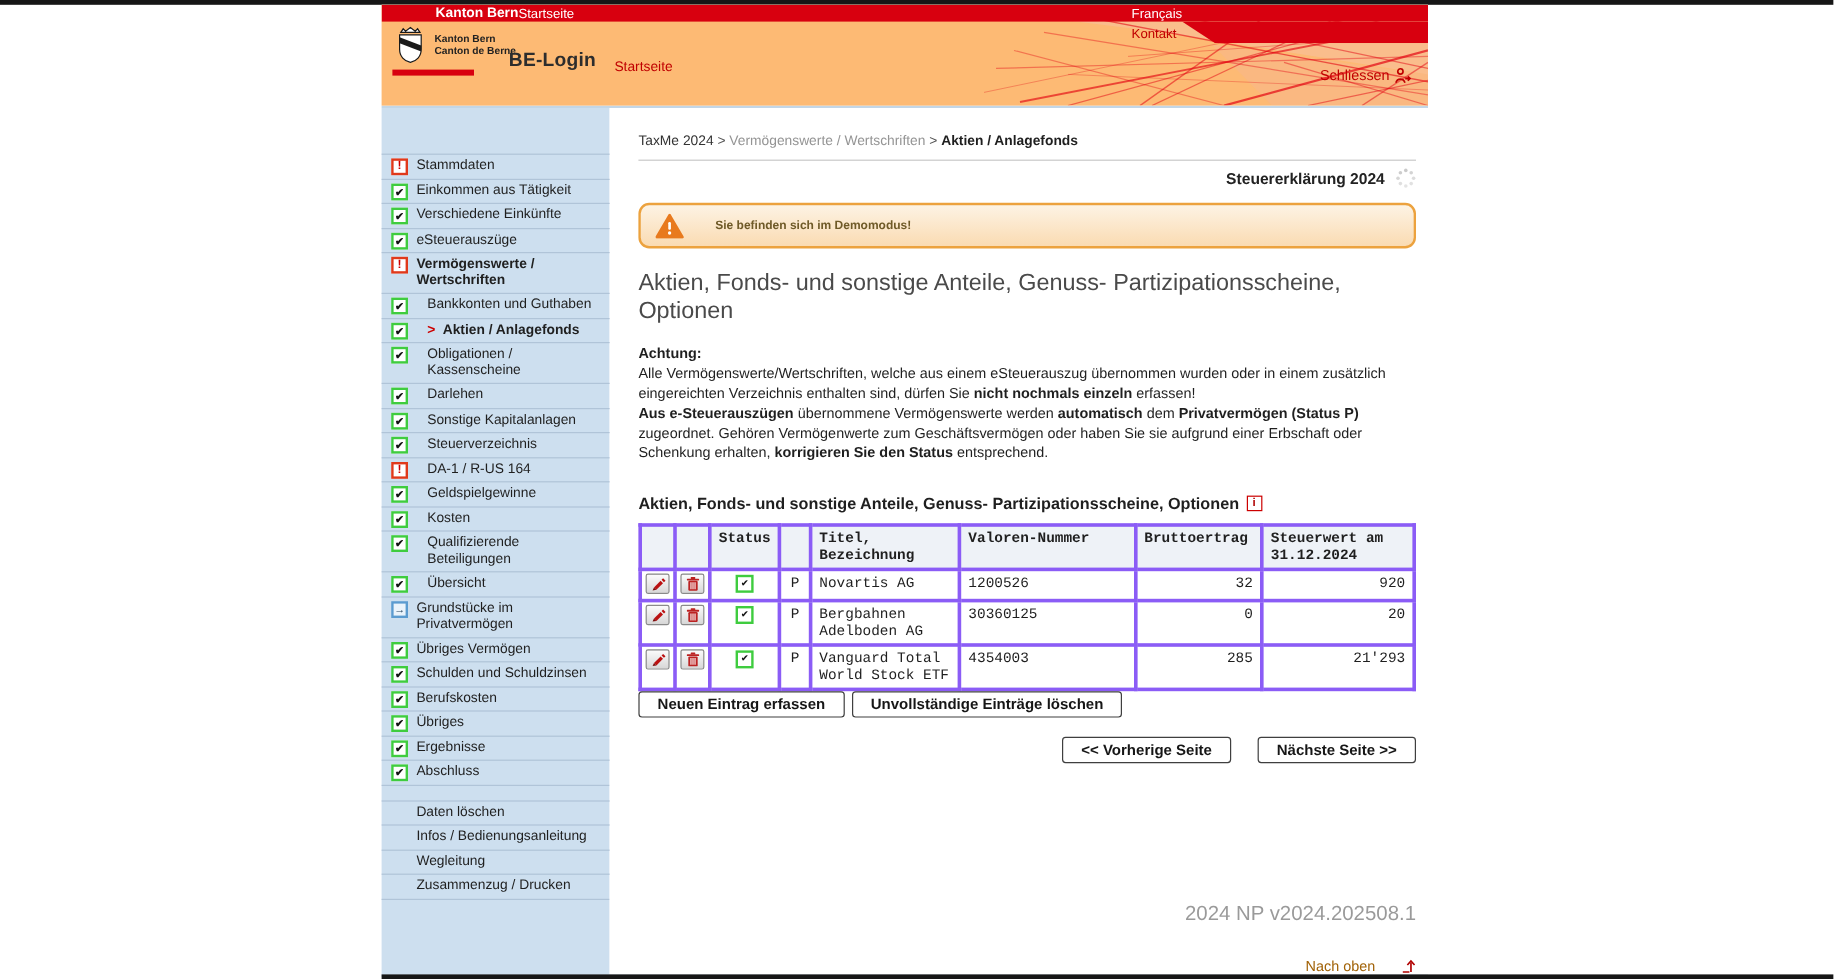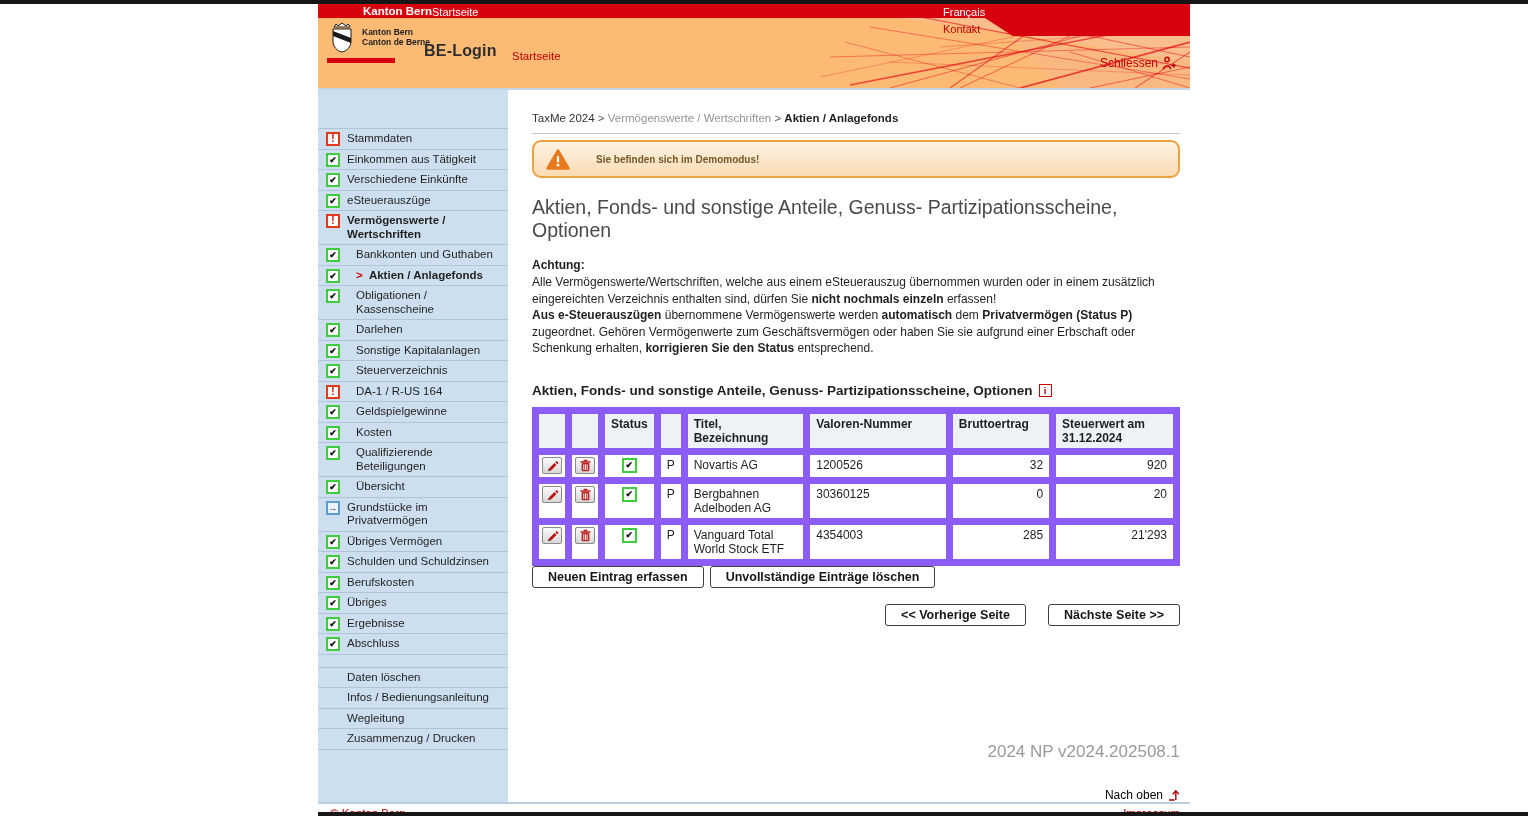--- a/index.html
+++ b/index.html
@@ -67,42 +67,42 @@
   h1.pagetitle { font-size:19.5px; font-weight:400; color:#4a4a4a; margin:18px 0 16px 0; }
 
   .achtung-label { font-size:12px; font-weight:bold; color:#1f1f1f; margin-bottom:2px; }
   .achtung p { margin:0; font-size:12px; line-height:16.5px; color:#1f1f1f; }
 
   .section-head { margin:26px 0 9px 0; font-size:13.5px; font-weight:bold; color:#1f1f1f; display:flex; align-items:center; gap:6px; }
   .info-ico { display:inline-block; width:13px; height:13px; border:1px solid #cc0000; color:#b00000;
     font-size:9.5px; font-weight:bold; text-align:center; line-height:11px; background:#fff; cursor:pointer; }
 
   table.holdings { border-collapse:collapse; width:648px; font-size:12px; color:#1f1f1f; }
-  .holdings th, .holdings td { border:7px solid #8b5cf6; padding:3px 6px; vertical-align:top; text-align:left; }
+  .holdings th, .holdings td { border:3px solid #8b5cf6; padding:3px 6px; vertical-align:top; text-align:left;font-family:Liberation Mono, monospace; }
   .holdings thead th { background:#eef2f7; font-weight:bold; height:22px; }
   .holdings th.c-status-h { text-align:center; }
   .holdings td.num { text-align:right; }
   .holdings td.c-status-p { text-align:center; }
   .holdings td.c-act { padding:2px 3px; text-align:center; }
   .icon-btn { width:20px; height:17px; border:1px solid #8a8a8a; border-radius:2px;
     background:linear-gradient(#fbfbfb,#d7d7d7); display:inline-flex; align-items:center; justify-content:center;
     padding:0; cursor:pointer; }
   .statusbox { width:15px; height:15px; border:2px solid #3fcc3f; background:#fff; margin:0 auto;
     font-size:9px; line-height:11px; font-weight:bold; color:#111; text-align:center; cursor:pointer; }
 
   .hint { font-size:12px; color:#1f1f1f; margin:13px 0 12px 0; }
 
   .btnrow { display:flex; gap:6px; }
   .btn { border:1.5px solid #3f3f3f; border-radius:3px; background:#fff; font-family:"Liberation Sans",sans-serif;
     font-size:12.5px; font-weight:bold; color:#161616; padding:3px 15px; cursor:pointer; }
   .pagerow { display:flex; justify-content:flex-end; gap:22px; margin-top:16px; }
 
   .version { text-align:right; font-size:17px; color:#9a9a9a; margin-top:116px; }
   .nachoben-row { display:flex; justify-content:flex-end; margin-top:26px; }
-  .nachoben { display:flex; align-items:center; gap:4px; font-size:12px; color:#000000; text-decoration:none; }
+  .nachoben { display:flex; align-items:center; gap:21px; font-size:12px; color:#a16207; text-decoration:none; }
 
   
   .footer { border-top:2px solid #b9cfe0; background:#fff; height:33px; padding:3px 10px 0 12px;
     display:flex; justify-content:space-between; font-size:11.5px; color:#b00000; }
   .footer .flinks { text-align:right; line-height:13.5px; }
   .footer a { color:#b00000; text-decoration:none; display:block; }
 </style>
 </head>
 <body>
 
@@ -289,20 +289,35 @@
 
         <div class="breadcrumb">
           <span>TaxMe 2024</span>
           <span class="crumb-sep">&gt;</span>
           <span class="crumb-mid">Vermögenswerte / Wertschriften</span>
           <span class="crumb-sep">&gt;</span>
           <span class="crumb-last">Aktien / Anlagefonds</span>
         </div>
         <hr class="crumb-rule">
 
+        <div class="taxyear-row">
+          <span>Steuererklärung 2024</span>
+          <svg width="17" height="17" viewBox="0 0 17 17">
+            <g fill="#c4c4c4">
+              <circle cx="8.5" cy="2" r="1.5" opacity=".9"></circle>
+                <circle cx="13" cy="4" r="1.5" opacity=".75"></circle>
+              <circle cx="15" cy="8.5" r="1.5" opacity=".6"></circle>
+                <circle cx="13" cy="13" r="1.5" opacity=".5"></circle>
+              <circle cx="8.5" cy="15" r="1.5" opacity=".45"></circle>
+                <circle cx="4" cy="13" r="1.5" opacity=".55"></circle>
+              <circle cx="2" cy="8.5" r="1.5" opacity=".7"></circle>
+                <circle cx="4" cy="4" r="1.5" opacity=".85"></circle>
+            </g>
+          </svg>
+        </div>
 
         <div class="demo-banner">
           <svg width="24" height="21" viewBox="0 0 24 21">
             <path d="M12,1.5 L22.5,19.5 H1.5 Z" fill="#e87a1e" stroke="#e87a1e" stroke-width="2.5" stroke-linejoin="round"></path>
             <rect x="10.9" y="7" width="2.2" height="6.5" rx="1" fill="#fff"></rect>
             <circle cx="12" cy="16.2" r="1.4" fill="#fff"></circle>
           </svg>
           <span class="txt">Sie befinden sich im Demomodus!</span>
         </div>
 

